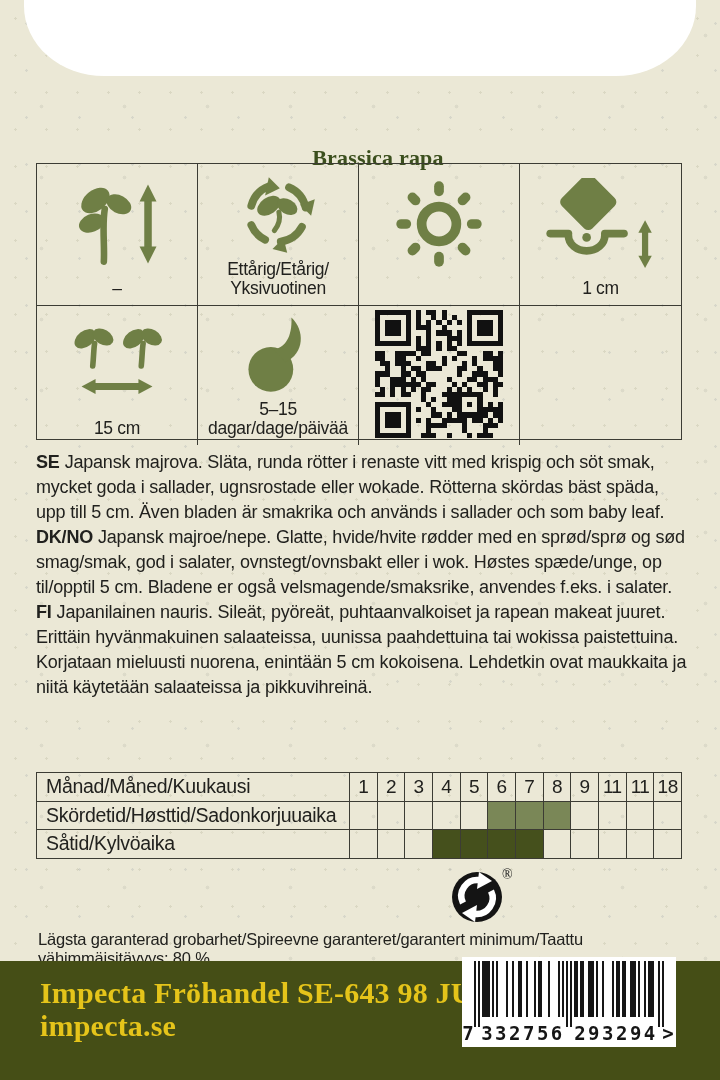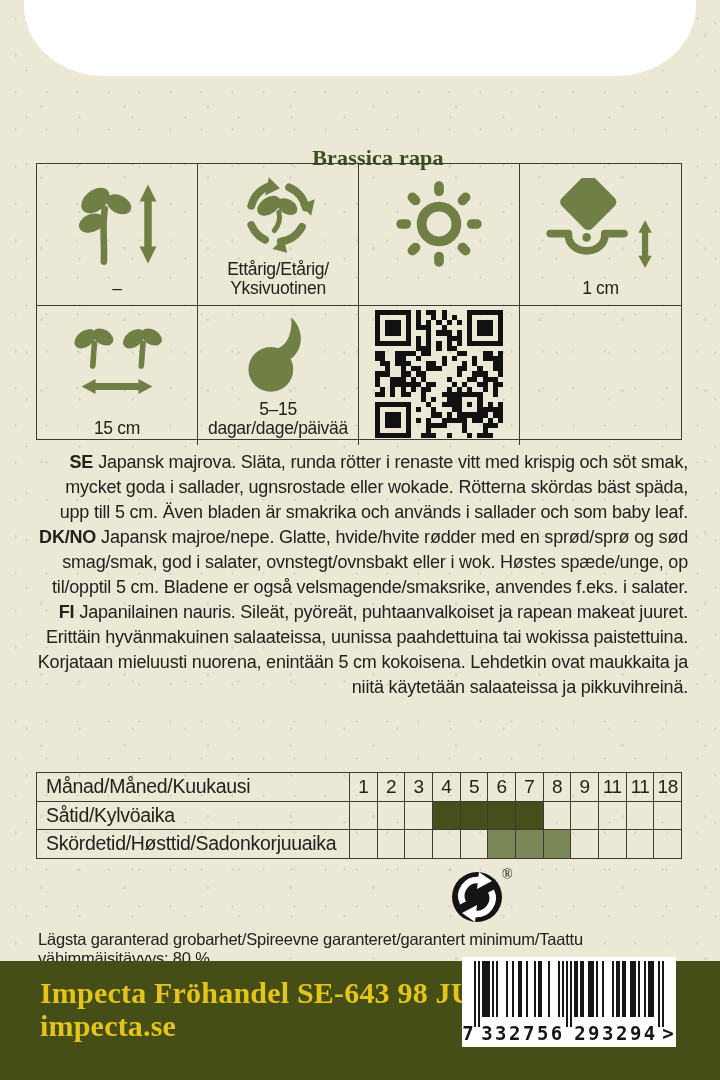--- a/index.html
+++ b/index.html
@@ -24,21 +24,21 @@
   .cell{position:relative;display:flex;flex-direction:column;align-items:center;
     box-sizing:border-box;padding:4px 2px 7px 2px;}
   .cell{border-right:1.5px solid #3c3c34;}
   .cell:nth-child(4n){border-right:none;}
   .cell:nth-child(-n+4){border-bottom:1.5px solid #3c3c34;}
   .art{flex:1;width:100%;display:flex;align-items:center;justify-content:center;color:#6f7f45;}
   .cap{font-size:17.5px;line-height:19px;text-align:center;letter-spacing:-0.3px;
     white-space:pre-line;min-height:19px;}
   
   .descs{position:absolute;left:36px;top:450px;width:652px;font-size:18px;line-height:25px;letter-spacing:-0.2px;}
-  .descs p{margin:0;text-align:right;}
+  .descs p{margin:0;}
   .lang{font-weight:700;margin-right:5px;}
   
   .cal{position:absolute;left:36px;top:772px;width:646px;border:1.5px solid #3c3c34;box-sizing:border-box;}
   .cal-row{display:grid;grid-template-columns:312px repeat(12,1fr);height:27.5px;}
   .cal-row + .cal-row{border-top:1.5px solid #3c3c34;}
   .cal-label{display:flex;align-items:center;padding-left:9px;font-size:19.5px;letter-spacing:-0.3px;}
   .cal-cell{border-left:1.5px solid #3c3c34;display:flex;align-items:center;justify-content:center;
     font-size:19px;letter-spacing:-0.5px;}
   
   .eu{position:absolute;left:38px;top:863px;font-size:16.5px;line-height:23px;letter-spacing:-0.2px;}
@@ -488,44 +488,44 @@
         <div class="cal-cell">5</div>
         <div class="cal-cell">6</div>
         <div class="cal-cell">7</div>
         <div class="cal-cell">8</div>
         <div class="cal-cell">9</div>
         <div class="cal-cell">11</div>
         <div class="cal-cell">11</div>
         <div class="cal-cell">18</div>
       </div>
     <div class="cal-row">
+      <div class="cal-label">Skördetid/Høsttid/Sadonkorjuuaika</div>
+    <div class="cal-cell"></div>
+        <div class="cal-cell"></div>
+        <div class="cal-cell"></div>
+        <div class="cal-cell"></div>
+        <div class="cal-cell"></div>
+        <div class="cal-cell" style="background: rgb(122, 135, 87);"></div>
+        <div class="cal-cell" style="background: rgb(122, 135, 87);"></div>
+        <div class="cal-cell" style="background: rgb(122, 135, 87);"></div>
+        <div class="cal-cell"></div>
+        <div class="cal-cell"></div>
+        <div class="cal-cell"></div>
+        <div class="cal-cell"></div>
+      </div>
+    <div class="cal-row">
       <div class="cal-label">Såtid/Kylvöaika</div>
     <div class="cal-cell"></div>
         <div class="cal-cell"></div>
         <div class="cal-cell"></div>
         <div class="cal-cell" style="background: rgb(69, 80, 28);"></div>
         <div class="cal-cell" style="background: rgb(69, 80, 28);"></div>
         <div class="cal-cell" style="background: rgb(69, 80, 28);"></div>
         <div class="cal-cell" style="background: rgb(69, 80, 28);"></div>
         <div class="cal-cell"></div>
-        <div class="cal-cell"></div>
-        <div class="cal-cell"></div>
-        <div class="cal-cell"></div>
-        <div class="cal-cell"></div>
-      </div>
-    <div class="cal-row">
-      <div class="cal-label">Skördetid/Høsttid/Sadonkorjuuaika</div>
-    <div class="cal-cell"></div>
-        <div class="cal-cell"></div>
-        <div class="cal-cell"></div>
-        <div class="cal-cell"></div>
-        <div class="cal-cell"></div>
-        <div class="cal-cell" style="background: rgb(122, 135, 87);"></div>
-        <div class="cal-cell" style="background: rgb(122, 135, 87);"></div>
-        <div class="cal-cell" style="background: rgb(122, 135, 87);"></div>
         <div class="cal-cell"></div>
         <div class="cal-cell"></div>
         <div class="cal-cell"></div>
         <div class="cal-cell"></div>
       </div>
   </div>
 
 
   <svg class="greendot" viewBox="0 0 66 58">
     <circle cx="27" cy="31" r="25" fill="#141414"></circle>

